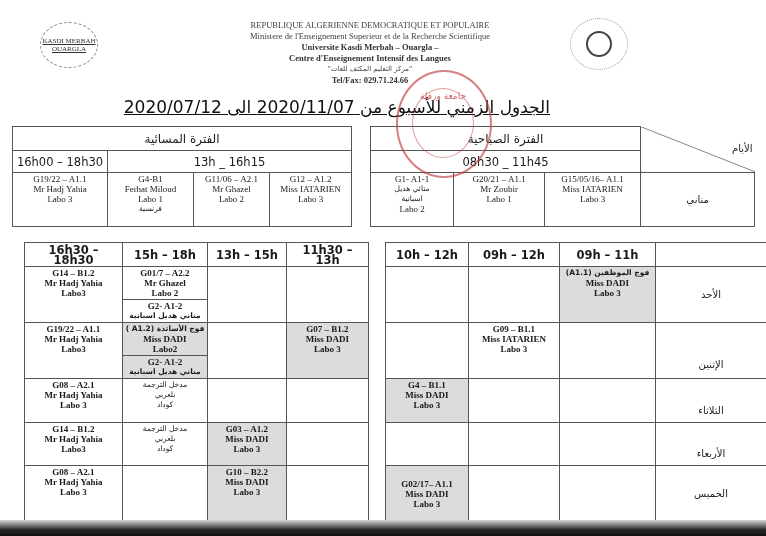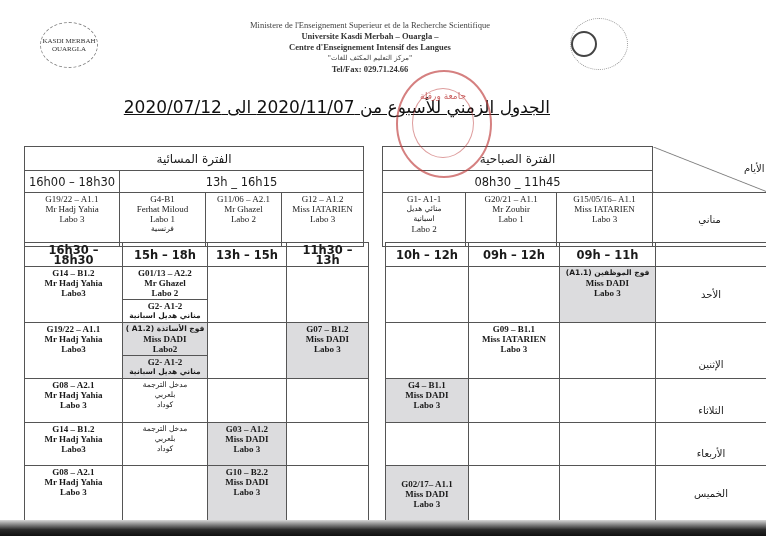--- a/index.html
+++ b/index.html
@@ -13,22 +13,22 @@
     .page {
       position: absolute; left: 0; top: 0; width: 766px; height: 520px;
       background: #ffffff;
     }
     .bottom-shadow {
       position: absolute; left: 0; top: 520px; width: 766px; height: 16px;
       background: linear-gradient(#d8d8d8, #2a2a2a 60%, #111);
     }
     .logo {
       position: absolute; border-radius: 50%;
-      display: flex; align-items: center; justify-content: flex-start;
-      color: #333; font-size: 7px; text-align: center;
+      display: flex; align-items: center; justify-content: center;
+      color: #333; font-size: 7px; text-align: center; text-decoration: underline;
     }
     .logo-left { left: 40px; top: 22px; width: 56px; height: 44px; border: 1px dashed #888; }
     .logo-right { left: 570px; top: 18px; width: 56px; height: 50px; border: 1px dotted #999; }
     .logo-right .inner { width: 22px; height: 22px; border: 2px solid #444; border-radius: 50%; }
     .hdr {
       position: absolute; left: 160px; top: 20px; width: 420px;
       text-align: center; line-height: 11px; font-size: 8.5px; color: #444;
     }
     .hdr .b { font-weight: bold; color: #333; }
     .title {
@@ -73,30 +73,31 @@
 <div class="page">
 
   <div class="logo logo-left">
     <span>KASDI MERBAH OUARGLA</span>
   </div>
   <div class="logo logo-right">
     <div class="inner"></div>
   </div>
 
   <div class="hdr">
+    <div>REPUBLIQUE ALGERIENNE DEMOCRATIQUE ET POPULAIRE</div>
     <div>Ministere de l'Enseignement Superieur et de la Recherche Scientifique</div>
     <div class="b">Universite Kasdi Merbah – Ouargla –</div>
     <div class="b">Centre d'Enseignement Intensif des Langues</div>
     <div style="font-family:'DejaVu Sans',sans-serif;font-size:7px;">"مركز التعليم المكثف للغات"</div>
     <div class="b">Tel/Fax: 029.71.24.66</div>
   </div>
 
   <div class="title">الجدول الزمني للأسبوع من 2020/11/07 الى 2020/07/12</div>
 
-  <table class="tt" style="left:24px; top:126px; width:742px;margin-top:20px;">
+  <table class="tt" style="left:12px; top:126px; width:742px;">
     <colgroup>
       <col style="width:95px">
         <col style="width:86px">
         <col style="width:76px">
         <col style="width:82px">
       <col style="width:19px">
       <col style="width:83px">
         <col style="width:91px">
         <col style="width:96px">
         <col style="width:75px">
@@ -183,21 +184,21 @@
       <td colspan="2" style="border-right:none"></td>
     </tr>
 
     <tr style="height:31px">
       <td rowspan="2">
         <span class="line">G14 – B1.2</span>
         <span class="line">Mr  Hadj Yahia</span>
         <span class="line">Labo3</span>
       </td>
       <td>
-        <span class="line">G01/13 – A2.2</span>
+        <span class="line">G01/7 – A2.2</span>
         <span class="line">Mr Ghazel</span>
         <span class="line">Labo 2</span>
       </td>
       <td rowspan="2"></td>
       <td rowspan="2"></td>
       <td rowspan="2"></td>
       <td rowspan="2"></td>
       <td rowspan="2" class="shade">
         <span class="line ar" style="font-weight:bold">فوج الموظفين (A1.1)</span>
         <span class="line">Miss DADI</span>

